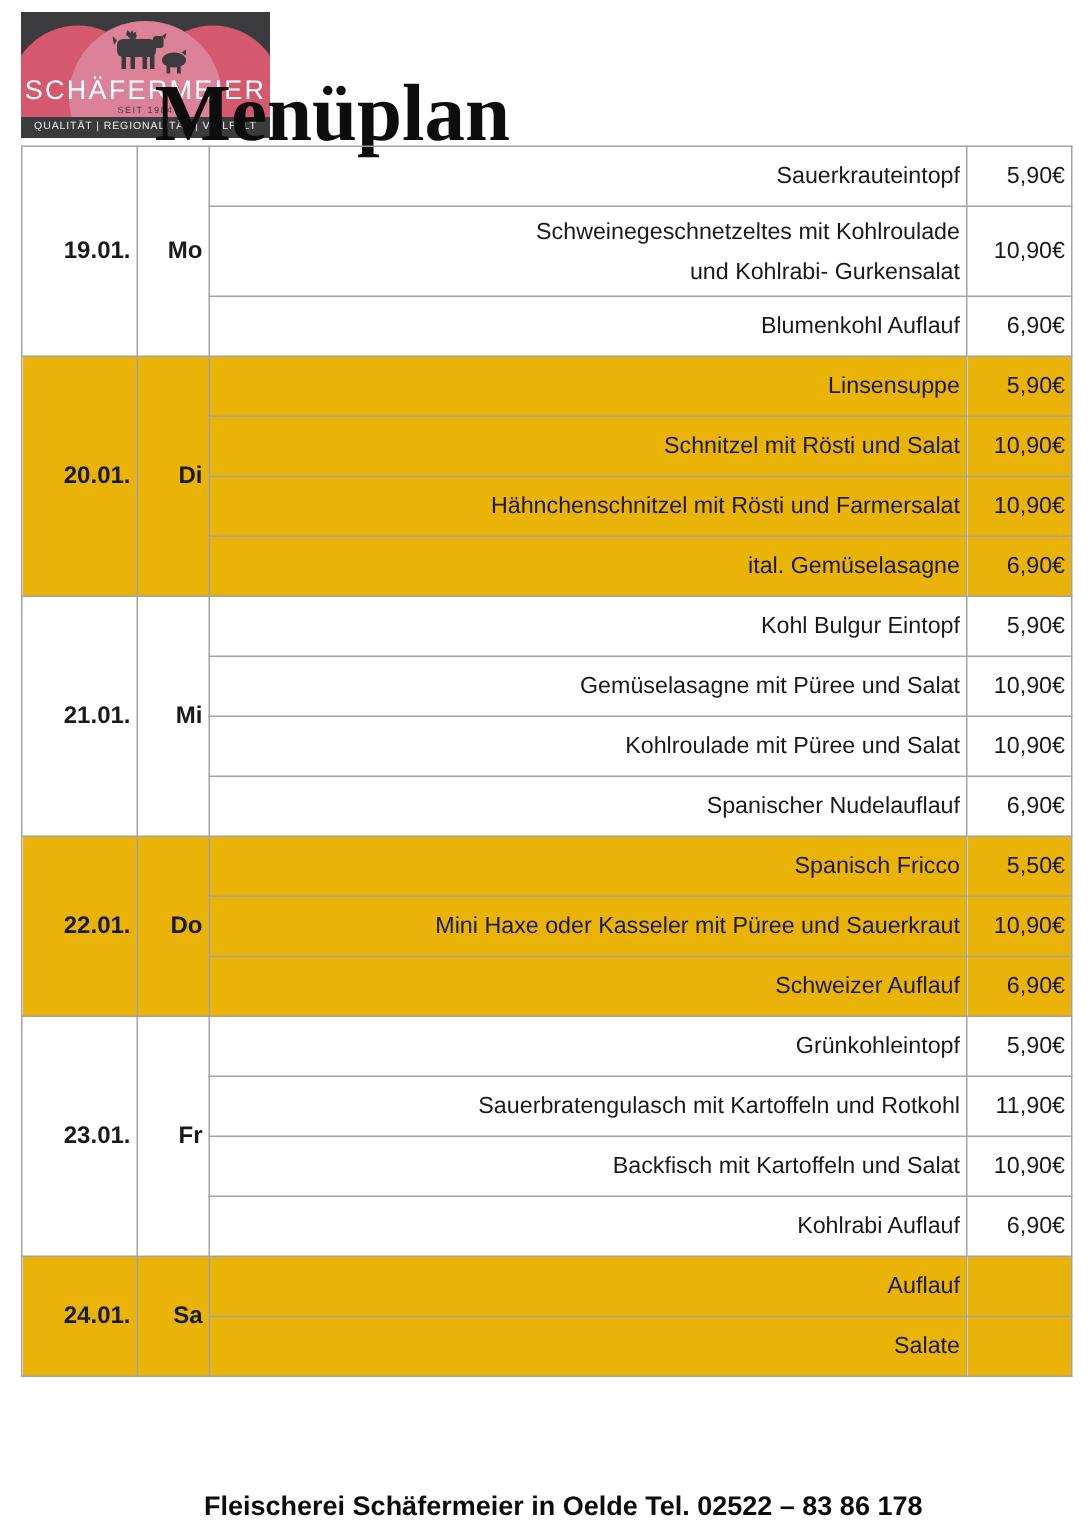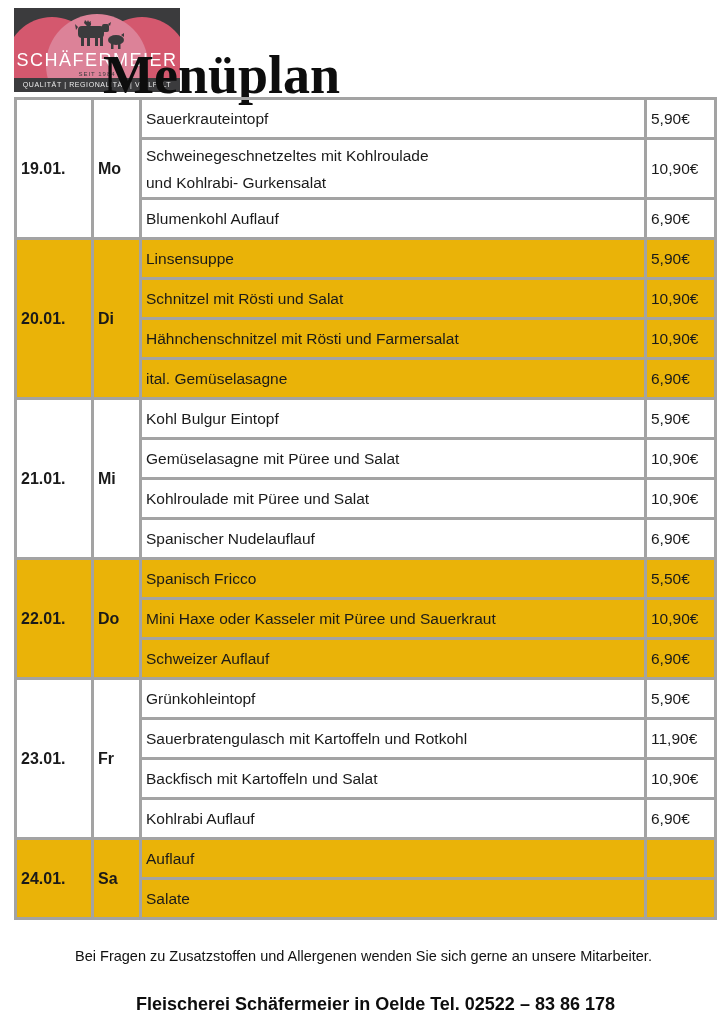--- a/index.html
+++ b/index.html
@@ -49,22 +49,22 @@
   }
 
   
   table.menu{
     position:absolute;left:14px;top:97px;
     width:700px;
     border-collapse:collapse;
     table-layout:fixed;
   }
   table.menu td{
-    border:3px solid #a3a3a3;
-    text-align:left;vertical-align:middle;
+    border:1px solid #a3a3a3;
+    text-align:right;vertical-align:middle;
     font-size:15.5px;
     padding:0 4px;
     overflow:hidden;
   }
   table.menu tr{height:40px;}
   table.menu tr.tall{height:60px;}
   table.menu td.date, table.menu td.day{font-size:16px;font-weight:bold;}
   table.menu td.dish div{line-height:27px;}
   table.menu tr.hl td{background:#eab308;}
 
@@ -219,16 +219,15 @@
         <td class="price"></td>
       </tr>
       <tr class="hl">
         <td class="dish">Salate</td>
         <td class="price"></td>
       </tr>
 
     </tbody>
   </table>
 
-  <p class="note">Bei Fragen zu Zusatzstoffen und Allergenen wenden Sie sich gerne an unsere Mitarbeiter.</p>
   <p class="contact">Fleischerei Schäfermeier in Oelde Tel. 02522 – 83 86 178</p>
 
 </div>
 
 </body></html>

